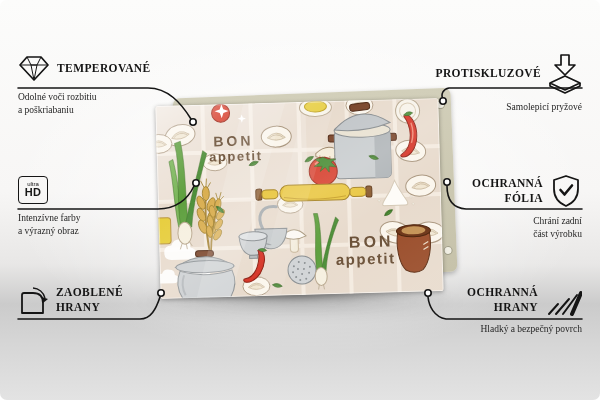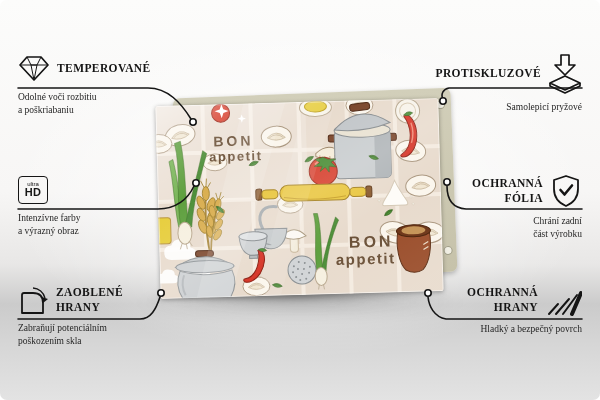--- a/index.html
+++ b/index.html
@@ -343,24 +343,20 @@
           <path d="M4,28 V10 Q4,8 6,8 H15 Q25,8 25,18 V28 Z" fill="none" stroke="#151515" stroke-width="1.8" stroke-linejoin="round"></path>
           <path d="M15,3 A13,13 0 0 1 27,13" fill="none" stroke="#151515" stroke-width="1.3"></path>
           <path d="M24,12 L30,14 L25,18 Z" fill="#151515"></path>
         </svg>
       </span>
       <span class="titles">
         <span>ZAOBLENÉ</span>
           <span>HRANY</span>
       </span>
     </div>
-    <div class="desc">
-      <span>Zabraňují potenciálním</span>
-        <span>poškozením skla</span>
-    </div>
   </div>
 
   <div class="co co-r co-tr">
     <div class="head">
       <span class="titles">
         <span>PROTISKLUZOVÉ</span>
       </span>
       <span class="ico">
         <svg width="34" height="41" viewBox="0 0 34 41">
           <path d="M13,2 h8 v10 h6 l-10,10 -10,-10 h6 Z" fill="none" stroke="#151515" stroke-width="1.7" stroke-linejoin="round"></path>

